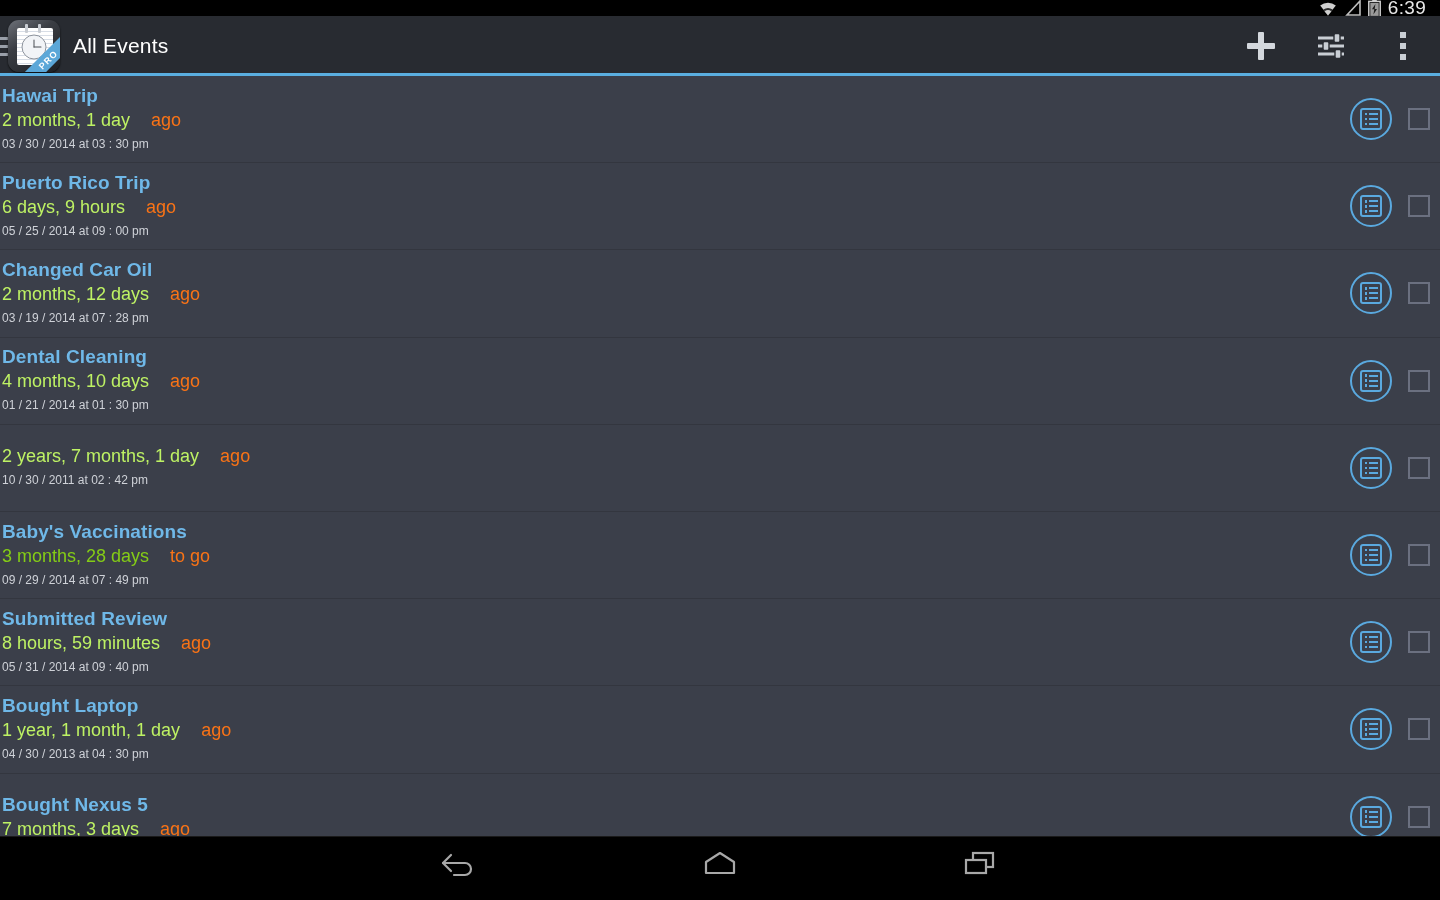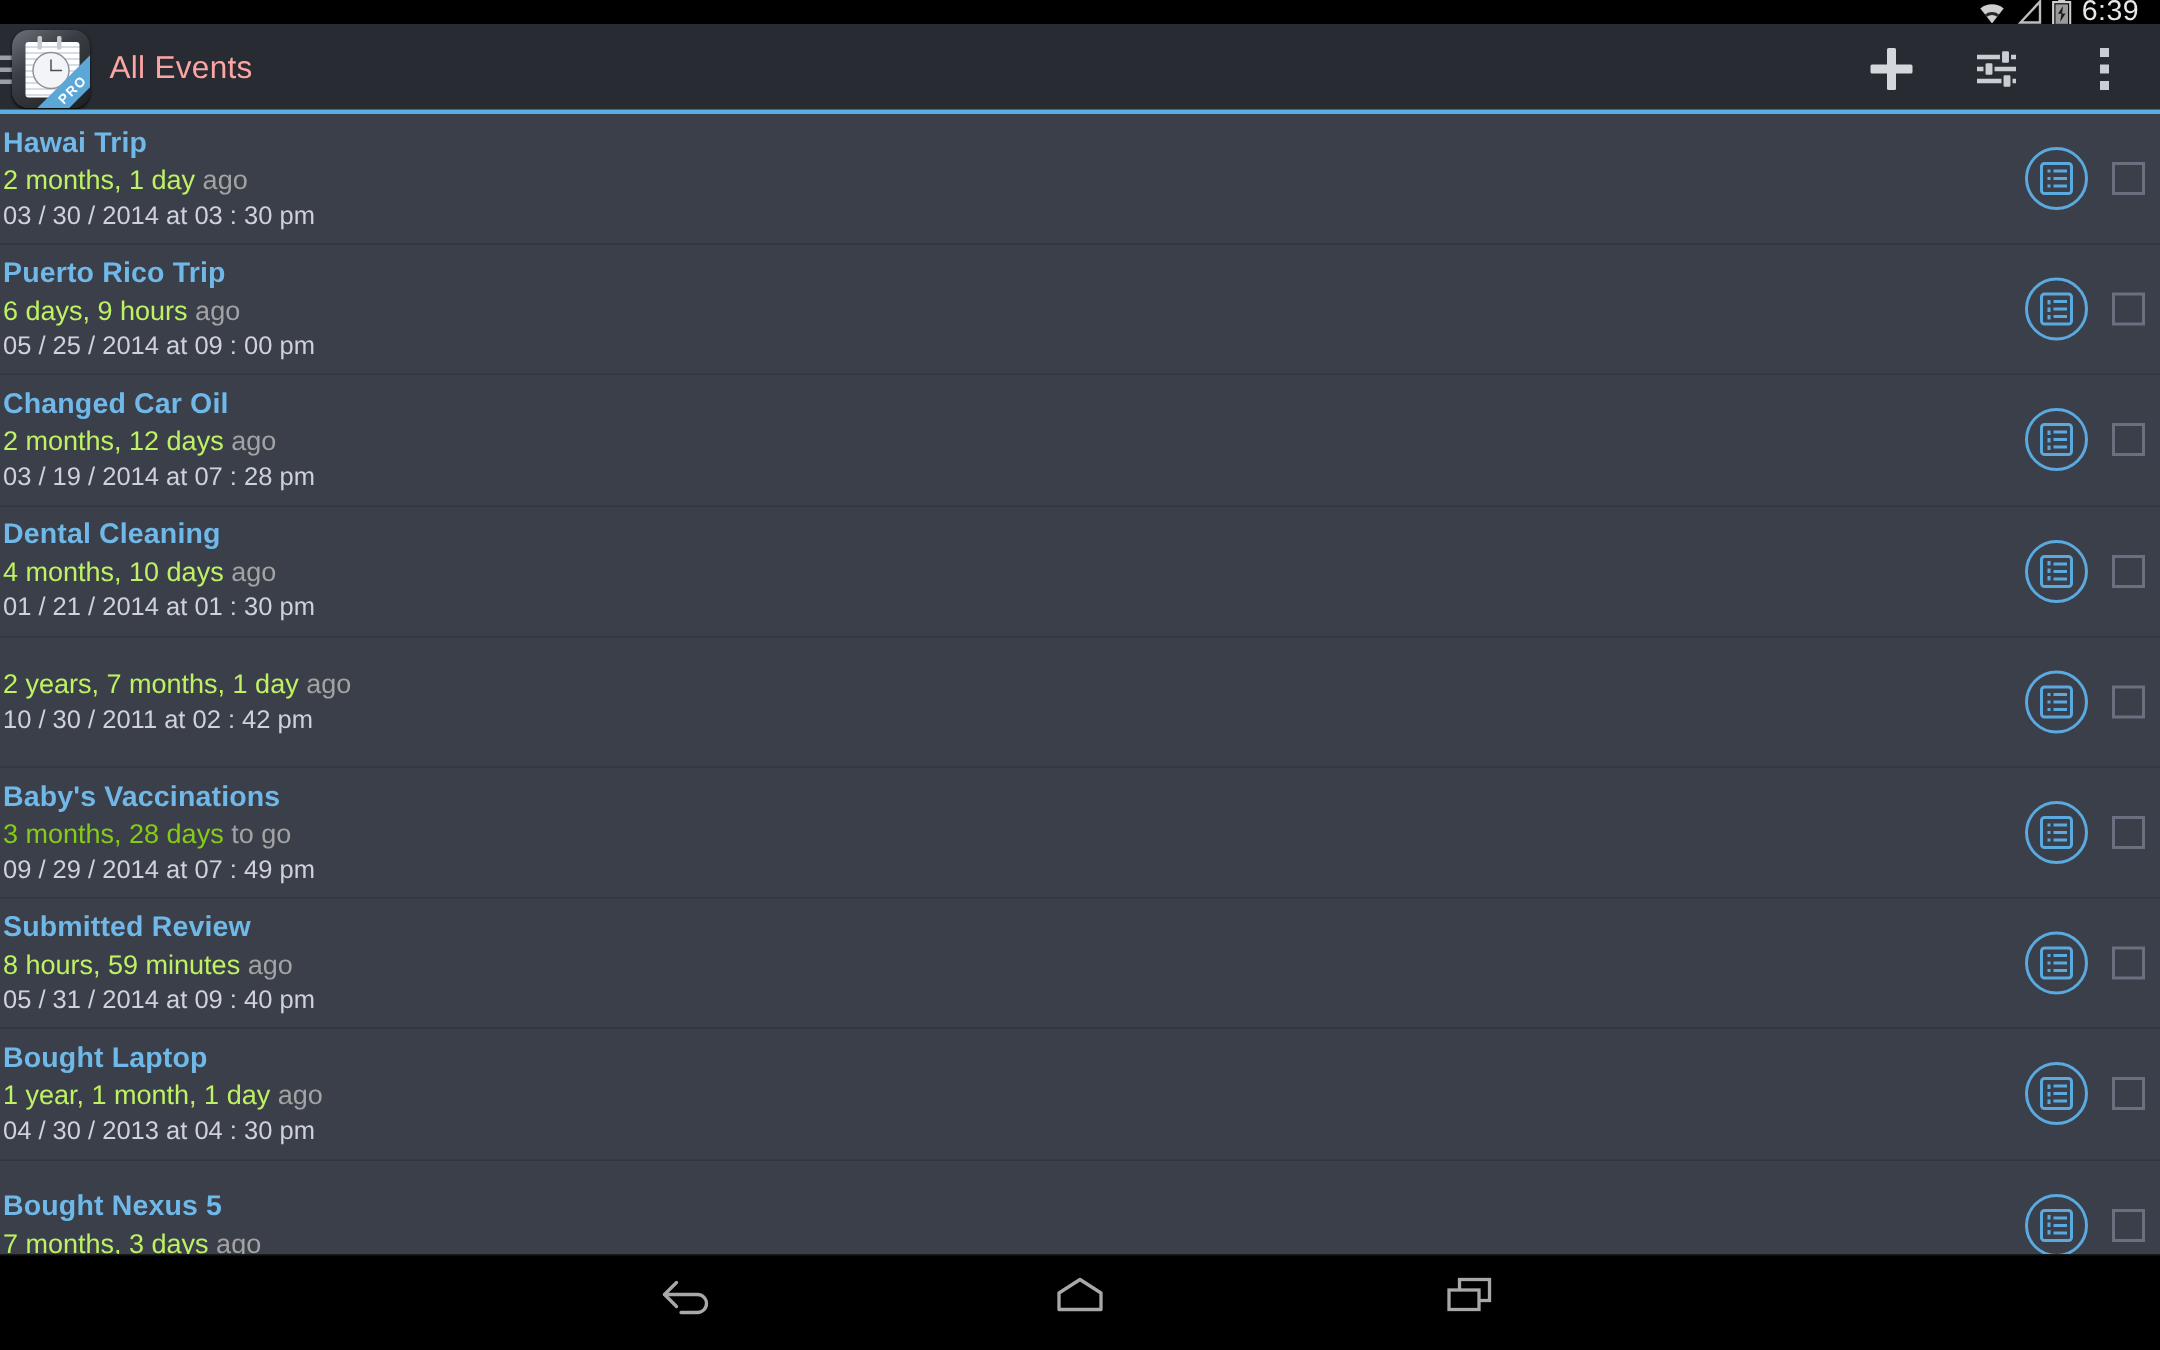--- a/index.html
+++ b/index.html
@@ -74,21 +74,21 @@
   .app-icon .pro{
     position:absolute; right:-16px; bottom:5px;
     width:56px; height:15px;
     background:#5ba7d8;
     transform:rotate(-45deg);
     color:#fff; font-size:9px; font-weight:bold; letter-spacing:1px;
     display:flex; align-items:center; justify-content:center;
   }
 
   .app-title{
-    color:#fca5a5; font-size:21px; margin-left:13px;
+    color:#ffffff; font-size:21px; margin-left:13px;
     letter-spacing:.2px; white-space:nowrap;
   }
   .ab-spacer{ flex:1 1 auto; }
   .ab-actions{ display:flex; align-items:center; height:60px; }
   .ab-btn{
     width:70px; height:60px;
     display:flex; align-items:center; justify-content:center;
     cursor:pointer;
   }
   .ab-btn.overflow{ width:74px; }
@@ -121,22 +121,22 @@
     cursor:pointer;
   }
   .ev-text{ flex:1 1 auto; min-width:0; }
   .ev-title{
     color:#6fb8e8; font-size:19px; font-weight:bold;
     line-height:25px; letter-spacing:.1px;
   }
   .ev-elapsed{ font-size:18px; line-height:24px; }
   .ev-elapsed .amount.past{ color:#bef264; }
   .ev-elapsed .amount.future{ color:#84cc16; }
-  .ev-elapsed .suffix{ color:#a3a3a3; }
-  .ev-date{ color:#cfd2d8; font-size:17px; line-height:24px; }
+  .ev-elapsed .suffix{ color:#f97316;margin-left:16px; }
+  .ev-date{ color:#cfd2d8; font-size:12px; line-height:24px; }
 
   .ev-actions{ display:flex; align-items:center; gap:16px; flex:0 0 auto; }
 
   
   .ic-listcircle{
     width:42px; height:42px; border-radius:50%;
     border:2.5px solid #5aa9df;
     display:flex; align-items:center; justify-content:center;
     cursor:pointer; flex:0 0 auto;
   }

